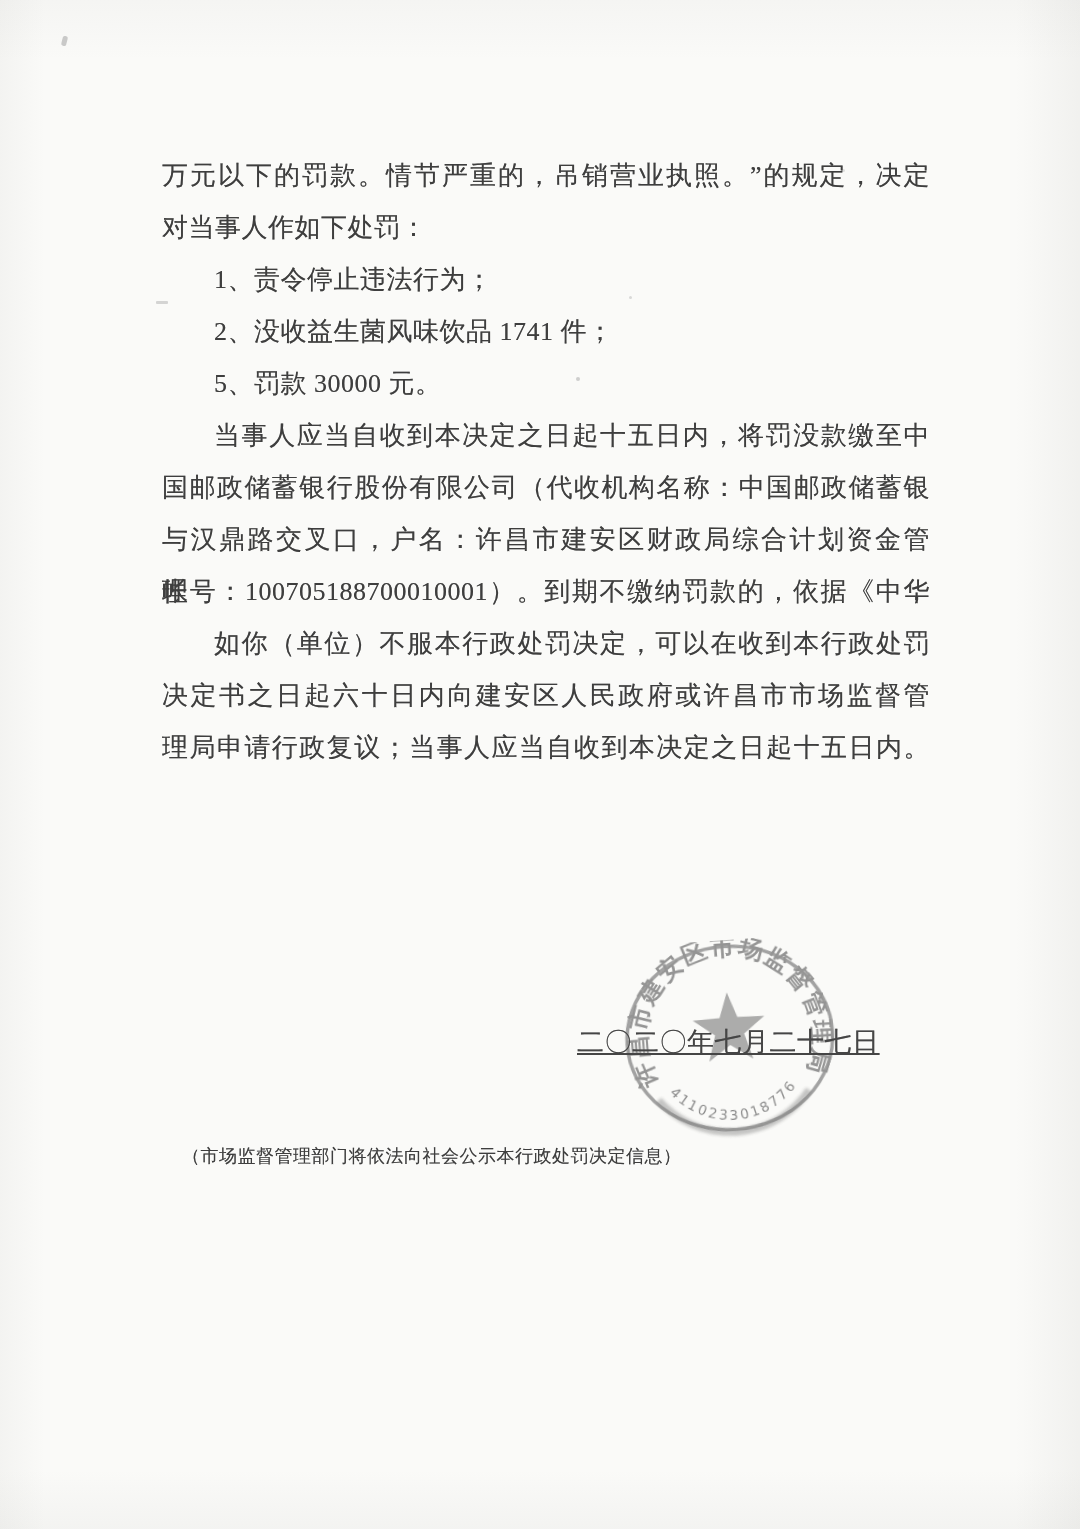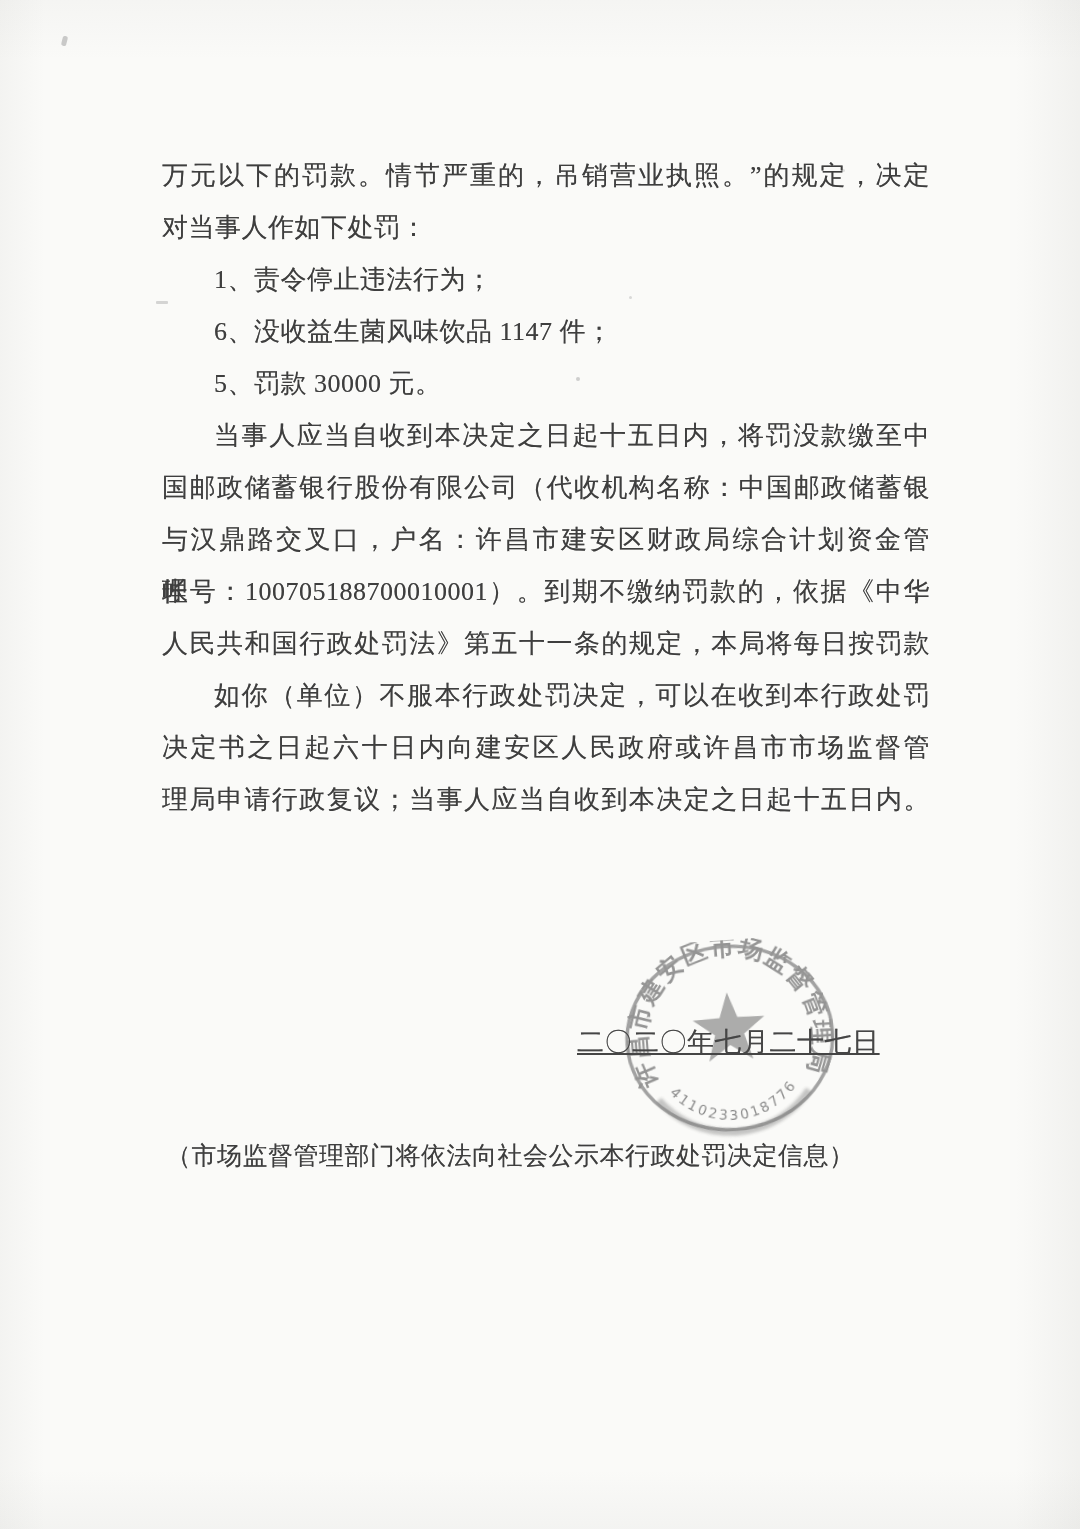--- a/index.html
+++ b/index.html
@@ -29,22 +29,22 @@
   .line.indent{text-indent:52px;}
   .date-line{
     position:absolute;left:577px;top:1025px;z-index:3;
     font-size:27px;line-height:34px;color:#454545;
     letter-spacing:.5px;
     text-shadow:0 0 .6px rgba(62,62,62,.5);
     white-space:nowrap;
     text-decoration:underline;
   }
   .footer-note{
-    position:absolute;left:166px;top:1139px;z-index:1;
-    font-size:25px;line-height:34px;color:#3e3e3e;
+    position:absolute;left:182px;top:1139px;z-index:1;
+    font-size:18px;line-height:34px;color:#3e3e3e;
     letter-spacing:.5px;
     text-shadow:0 0 .6px rgba(62,62,62,.5);
     white-space:nowrap;
   }
   .seal{
     position:absolute;left:620px;top:940px;width:220px;height:200px;z-index:2;
     opacity:.9;
     filter:blur(.4px);
     transform:rotate(-4deg);
   }
@@ -64,27 +64,26 @@
   <div class="speck s1"></div>
   <div class="speck s2"></div>
   <div class="speck s3"></div>
   <div class="speck s4"></div>
   <div class="speck s5"></div>
 
   <div class="doc-body">
       <div class="line justify">万元以下的罚款。情节严重的，吊销营业执照。”的规定，决定</div>
       <div class="line">对当事人作如下处罚：</div>
       <div class="line indent">1、责令停止违法行为；</div>
-      <div class="line indent">6、没收益生菌风味饮品 1147 件；</div>
+      <div class="line indent">2、没收益生菌风味饮品 1741 件；</div>
       <div class="line indent">5、罚款 30000 元。</div>
       <div class="line indent justify">当事人应当自收到本决定之日起十五日内，将罚没款缴至中</div>
       <div class="line justify">国邮政储蓄银行股份有限公司（代收机构名称：中国邮政储蓄银</div>
       <div class="line justify">与汉鼎路交叉口，户名：许昌市建安区财政局综合计划资金管理，</div>
       <div class="line justify">帐号：100705188700010001）。到期不缴纳罚款的，依据《中华</div>
-      <div class="line justify">人民共和国行政处罚法》第五十一条的规定，本局将每日按罚款</div>
       <div class="line indent justify">如你（单位）不服本行政处罚决定，可以在收到本行政处罚</div>
       <div class="line justify">决定书之日起六十日内向建安区人民政府或许昌市市场监督管</div>
       <div class="line justify">理局申请行政复议；当事人应当自收到本决定之日起十五日内。</div>
     </div>
 
   <div class="seal">
     <svg viewBox="0 0 216 196" xmlns="http://www.w3.org/2000/svg">
       <defs>
         <filter id="smear" x="-20%" y="-20%" width="140%" height="140%">
           <feGaussianBlur stdDeviation="1.6"></feGaussianBlur>

